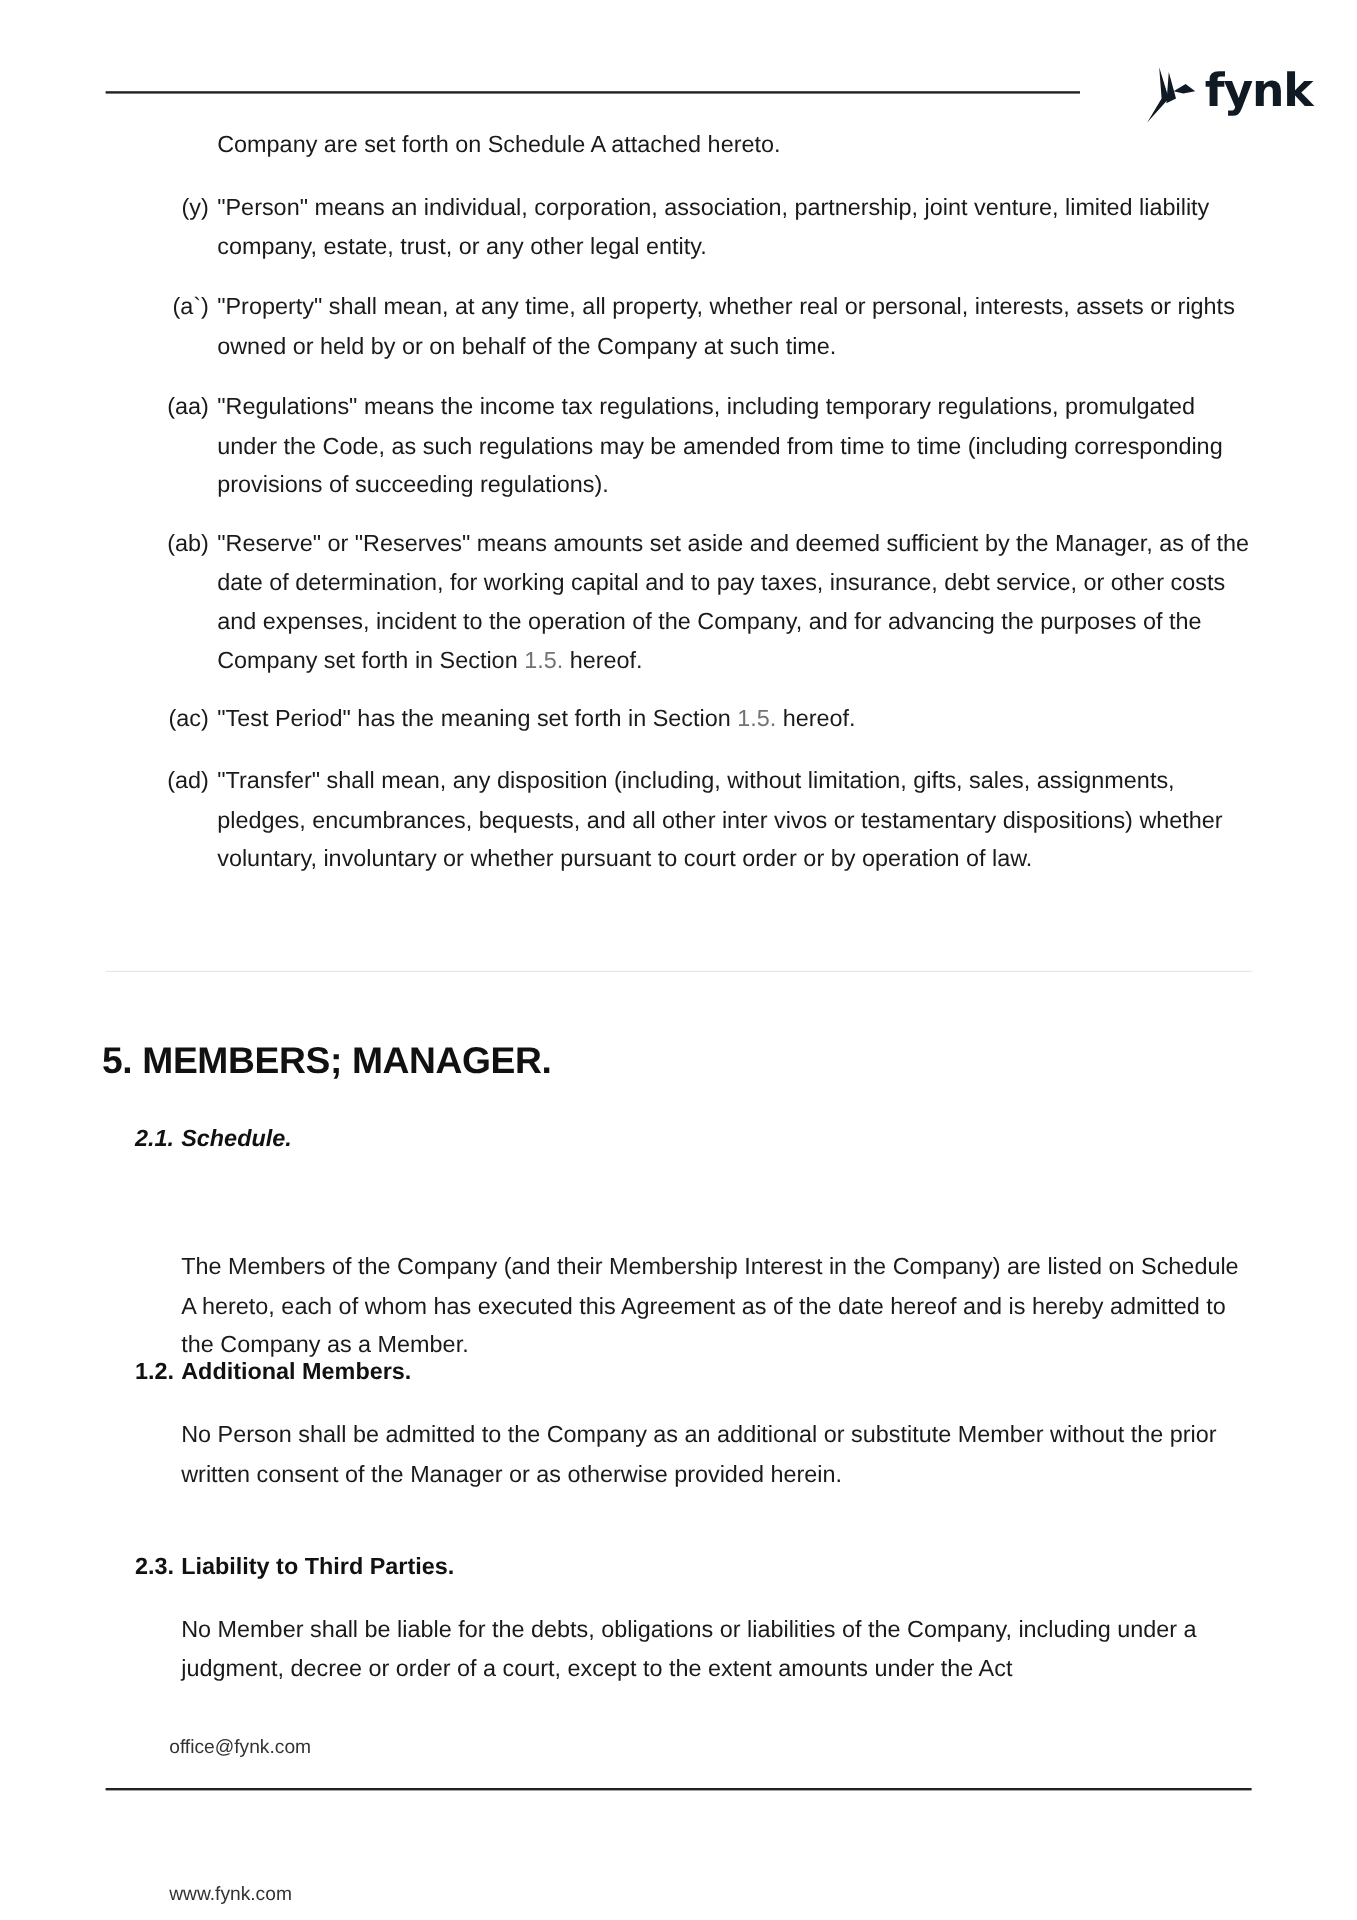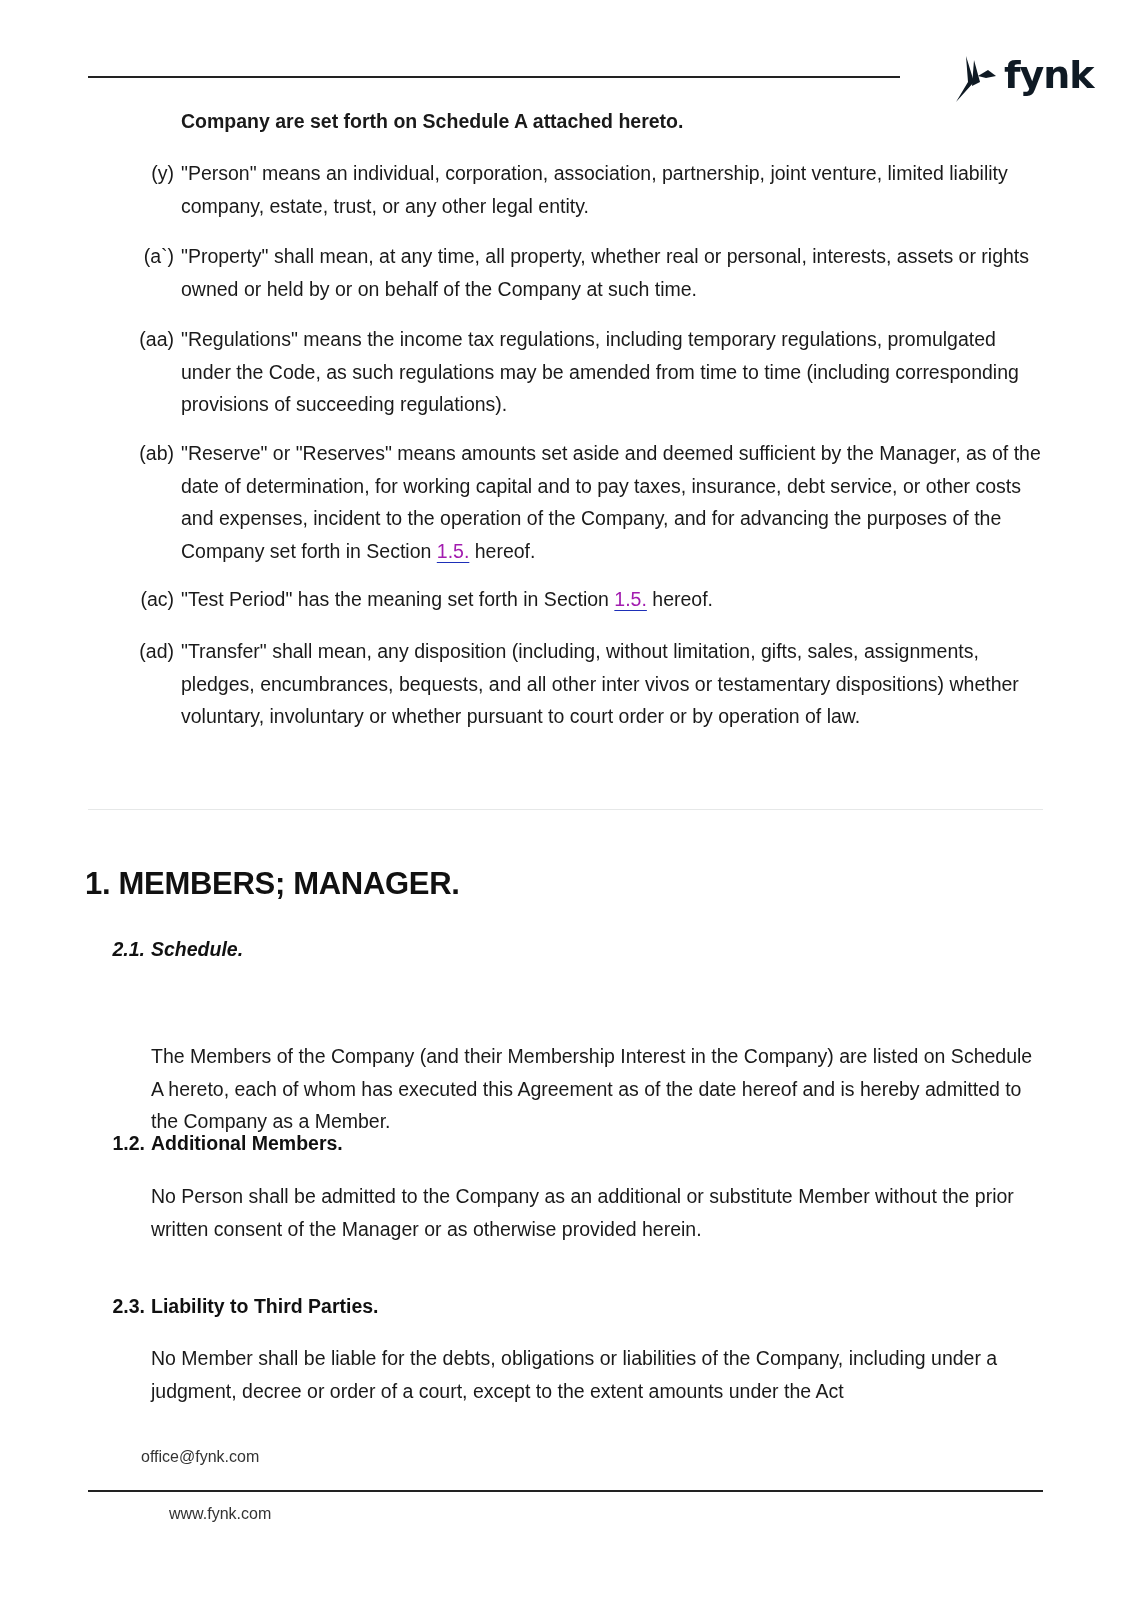--- a/index.html
+++ b/index.html
@@ -7,21 +7,21 @@
          font-family: "Liberation Sans", sans-serif; color: #1a1a1a; }
   .header-rule { position: absolute; left: 88px; top: 76px; width: 812px; height: 2px; background: #222; }
   .logo { position: absolute; left: 952px; top: 52px; display: flex; align-items: center; }
   .logo-mark { width: 50px; height: 52px; }
   .logo-text { font-family: "DejaVu Sans", sans-serif; font-weight: bold; font-size: 38px; color: #0f1a24; letter-spacing: -1px; margin-left: 2px; margin-top: -6px; }
 
   .para { position: absolute; left: 181px; width: 860px; font-size: 19.5px; line-height: 32.5px; color: #1a1a1a; }
   .def { position: absolute; left: 0; width: 1131px; font-size: 19.5px; line-height: 32.5px; }
   .def .marker { position: absolute; right: calc(1131px - 174px); text-align: right; white-space: nowrap; }
   .def .text { position: absolute; left: 181px; width: 860px; }
-  .link { color: #a21caf; text-decoration: underline; text-decoration-color: #1d2fb8; text-underline-offset: 4px; }
+  .link { color: #737373; text-decoration-color: #1d2fb8; text-underline-offset: 4px; }
 
   .section-rule { position: absolute; left: 88px; top: 809px; width: 955px; height: 1px; background: #e6e8e8; }
   .h1 { position: absolute; left: 85px; top: 866px; font-size: 31px; font-weight: bold; color: #111; letter-spacing: -0.3px; }
   .h2 { position: absolute; font-size: 19.5px; font-weight: bold; color: #111; }
   .h2 .num { position: absolute; right: calc(100% - 0px); white-space: nowrap; }
   .sub { position: absolute; left: 151px; width: 890px; font-size: 19.5px; line-height: 32.5px; }
 
   .footer-rule { position: absolute; left: 88px; top: 1490px; width: 955px; height: 2px; background: #222; }
   .footer-line { position: absolute; left: 141px; font-size: 16px; color: #333; }
 </style>
@@ -31,21 +31,21 @@
 <div class="header-rule"></div>
 <div class="logo">
   <svg class="logo-mark" viewBox="0 0 50 52">
     <polygon points="14,4 22,30 4,50 16,30" fill="#0f1a24"></polygon>
     <polygon points="22,8 28,30 20,34" fill="#0f1a24"></polygon>
     <polygon points="26,24 36,18 44,24 34,26" fill="#0f1a24"></polygon>
   </svg>
   <span class="logo-text">fynk</span>
 </div>
 
-<div class="para" style="top:105px;font-weight:bold;">Company are set forth on Schedule A attached hereto.</div>
+<div class="para" style="top:105px;">Company are set forth on Schedule A attached hereto.</div>
 
 <div class="def" style="top:157px;">
   <span class="marker">(y)</span>
   <span class="text">"Person" means an individual, corporation, association, partnership, joint venture, limited liability company, estate, trust, or any other legal entity.</span>
 </div>
 
 <div class="def" style="top:240px;">
   <span class="marker">(a`)</span>
   <span class="text">"Property" shall mean, at any time, all property, whether real or personal, interests, assets or rights owned or held by or on behalf of the Company at such time.</span>
 </div>
@@ -65,35 +65,35 @@
   <span class="text"><span>"Test Period" has the meaning set forth in Section </span><a class="link">1.5.</a><span> hereof.</span></span>
 </div>
 
 <div class="def" style="top:635px;">
   <span class="marker">(ad)</span>
   <span class="text">"Transfer" shall mean, any disposition (including, without limitation, gifts, sales, assignments, pledges, encumbrances, bequests, and all other inter vivos or testamentary dispositions) whether voluntary, involuntary or whether pursuant to court order or by operation of law.</span>
 </div>
 
 <div class="section-rule"></div>
 
-<div class="h1">1. MEMBERS; MANAGER.</div>
+<div class="h1">5. MEMBERS; MANAGER.</div>
 
 <div class="h2" style="left:151px; top:938px;font-style:italic;">
   <span class="num" style="padding-right:6px;">2.1.</span>
   <span>Schedule.</span>
 </div>
 <div class="sub" style="top:1040px;">The Members of the Company (and their Membership Interest in the Company) are listed on Schedule A hereto, each of whom has executed this Agreement as of the date hereof and is hereby admitted to the Company as a Member.</div>
 
 <div class="h2" style="left:151px; top:1132px;">
   <span class="num" style="padding-right:6px;">1.2.</span>
   <span>Additional Members.</span>
 </div>
 <div class="sub" style="top:1180px;">No Person shall be admitted to the Company as an additional or substitute Member without the prior written consent of the Manager or as otherwise provided herein.</div>
 
 <div class="h2" style="left:151px; top:1295px;">
   <span class="num" style="padding-right:6px;margin-left:28px;">2.3.</span>
   <span>Liability to Third Parties.</span>
 </div>
 <div class="sub" style="top:1342px;">No Member shall be liable for the debts, obligations or liabilities of the Company, including under a judgment, decree or order of a court, except to the extent amounts under the Act</div>
 
 <div class="footer-rule"></div>
-<div class="footer-line" style="top:1505px;margin-left:28px;">www.fynk.com</div>
+<div class="footer-line" style="top:1570px;">www.fynk.com</div>
 <div class="footer-line" style="top:1448px;">office@fynk.com</div>
 
 </body></html>

